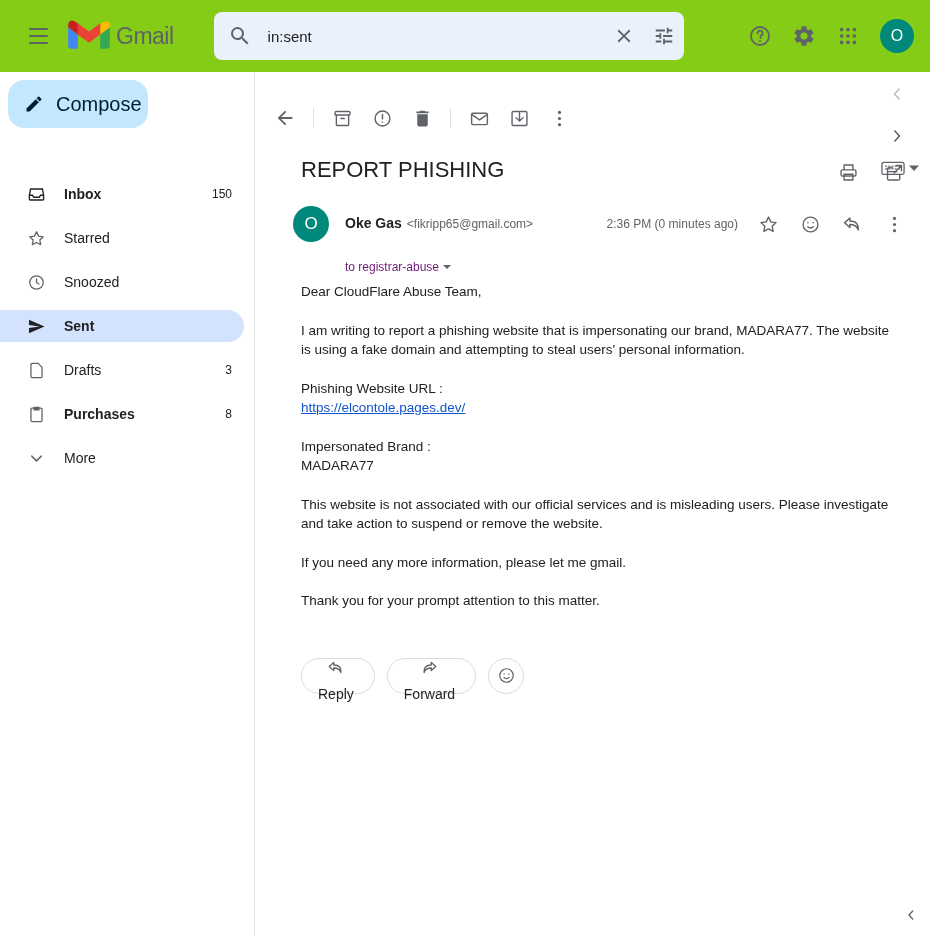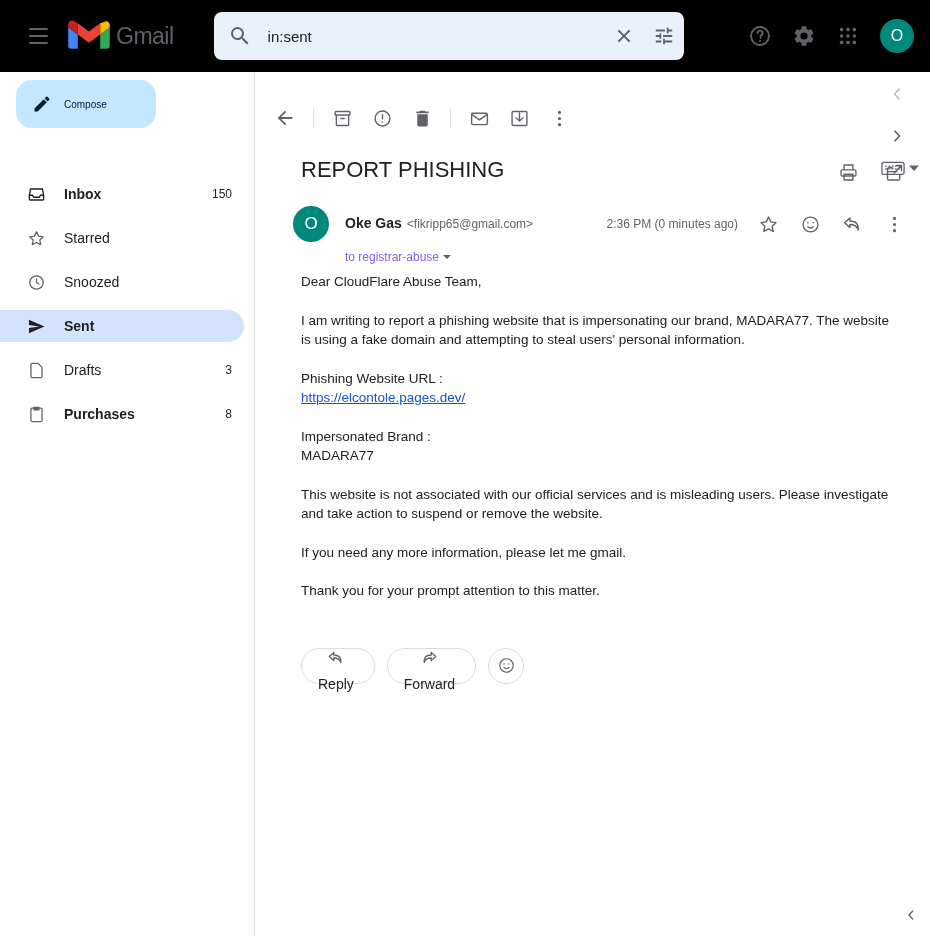--- a/index.html
+++ b/index.html
@@ -11,21 +11,21 @@
     overflow: hidden;
   }
   body { position: relative; }
 
   
   .topbar {
     height: 72px;
     display: flex;
     align-items: center;
     padding: 0 16px 0 18px;
-    background: #000000;
+    background: #84cc16;
   }
   .hamburger {
     width: 40px; height: 40px;
     display: flex; flex-direction: column;
     justify-content: center; align-items: center;
     gap: 5px; cursor: pointer; border-radius: 50%;
   }
   .hamburger span {
     display: block; width: 19px; height: 2px; background: #5f6368; border-radius: 2px;
   }
@@ -69,25 +69,25 @@
   }
 
   
   .body-row { display: flex; height: 864px; }
 
   
   .sidebar { width: 254px; flex: 0 0 254px; padding-top: 8px; }
   .compose {
     display: flex; align-items: center; gap: 12px;
     height: 48px; width: 140px;
-    margin: 0 0 14px 16px;
+    margin: 0 0 14px 8px;
     background: #c2e7ff; border-radius: 16px;
     padding: 0 18px 0 16px;
     cursor: pointer; border: 0;
-    font-size: 10px; color: #001d35;
+    font-size: 20px; color: #001d35;
     font-family: "Liberation Sans", sans-serif;
   }
   .nav-item {
     display: flex; align-items: center;
     height: 24px; padding: 0 12px 0 26px;
     margin: 12px 10px 0 0;
     border-radius: 0 16px 16px 0;
     cursor: pointer;
     font-size: 14px; color: #202124;
     gap: 18px;
@@ -138,21 +138,21 @@
     display: flex; align-items: center; justify-content: center;
     font-size: 17px; flex: 0 0 36px; margin-top: 2px;
   }
   .msg-meta { flex: 1; padding-left: 16px; }
   .from-line { display: flex; align-items: baseline; }
   .from-name { font-size: 14px; font-weight: bold; color: #202124; }
   .from-email { font-size: 12px; color: #5f6368; margin-left: 5px; }
   .head-right { margin-left: auto; display: flex; align-items: center; gap: 2px; }
   .time { font-size: 12px; color: #5f6368; margin-right: 8px; white-space: nowrap; }
   .to-line {
-    font-size: 12px; color: #8b5cf6; margin-top: 6px;
+    font-size: 12px; color: #701a75; margin-top: 16px;
     display: flex; align-items: center; gap: 4px; cursor: pointer;
   }
   .caret {
     width: 0; height: 0; border-left: 4px solid transparent;
     border-right: 4px solid transparent; border-top: 4px solid #5f6368;
     display: inline-block;
   }
 
   .mail-body {
     padding: 8px 40px 0 46px;
@@ -325,20 +325,29 @@
       <span class="ico">
         <svg width="19" height="19" viewBox="0 0 24 24" fill="none" stroke="#5f6368" stroke-width="1.6">
             <rect x="5" y="4" width="14" height="17" rx="1.5"></rect>
             <path d="M9 3h6v3H9z" fill="#5f6368"></path>
           </svg>
       </span>
       <span class="label">Purchases</span>
       <span class="count">8</span>
     </div>
 
+    <div class="nav-item" style="height:32px;">
+      <span class="ico">
+        <svg width="19" height="19" viewBox="0 0 24 24" fill="none" stroke="#5f6368" stroke-width="1.8">
+            <path d="M6 9l6 6 6-6" stroke-linecap="round" stroke-linejoin="round"></path>
+          </svg>
+      </span>
+      <span class="label">More</span>
+      <span class="count"></span>
+    </div>
 
     <div class="nav-spacer"></div>
 
   </div>
 
   <div class="mailpane">
 
     <div class="toolbar">
       <div class="icon-btn">
         <svg width="22" height="22" viewBox="0 0 24 24" fill="#5f6368">

